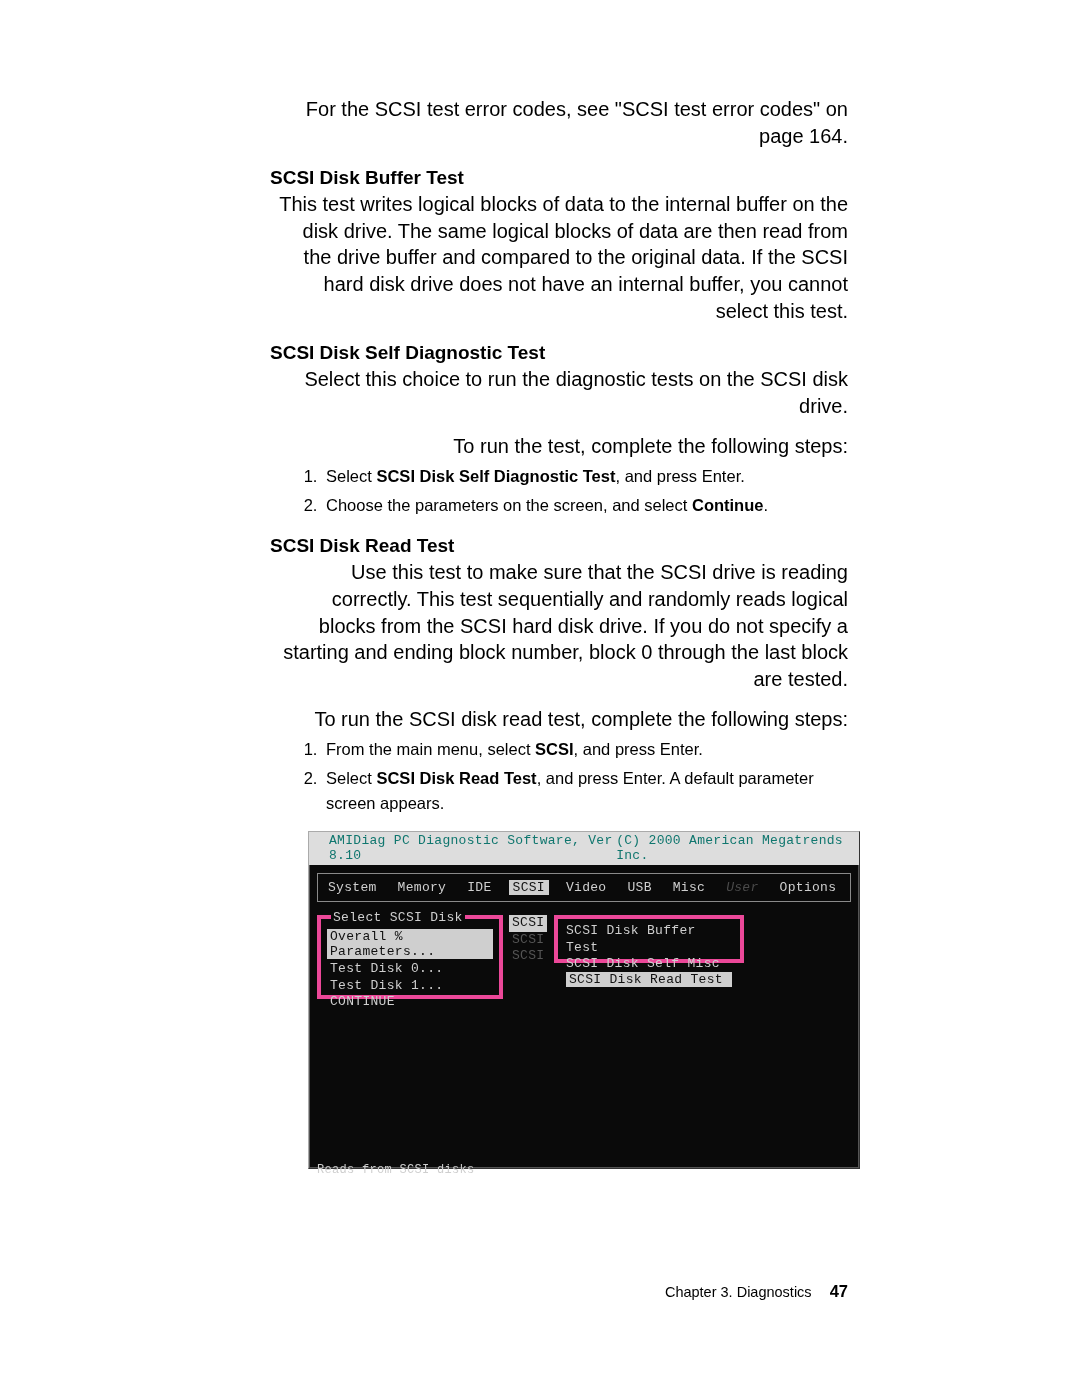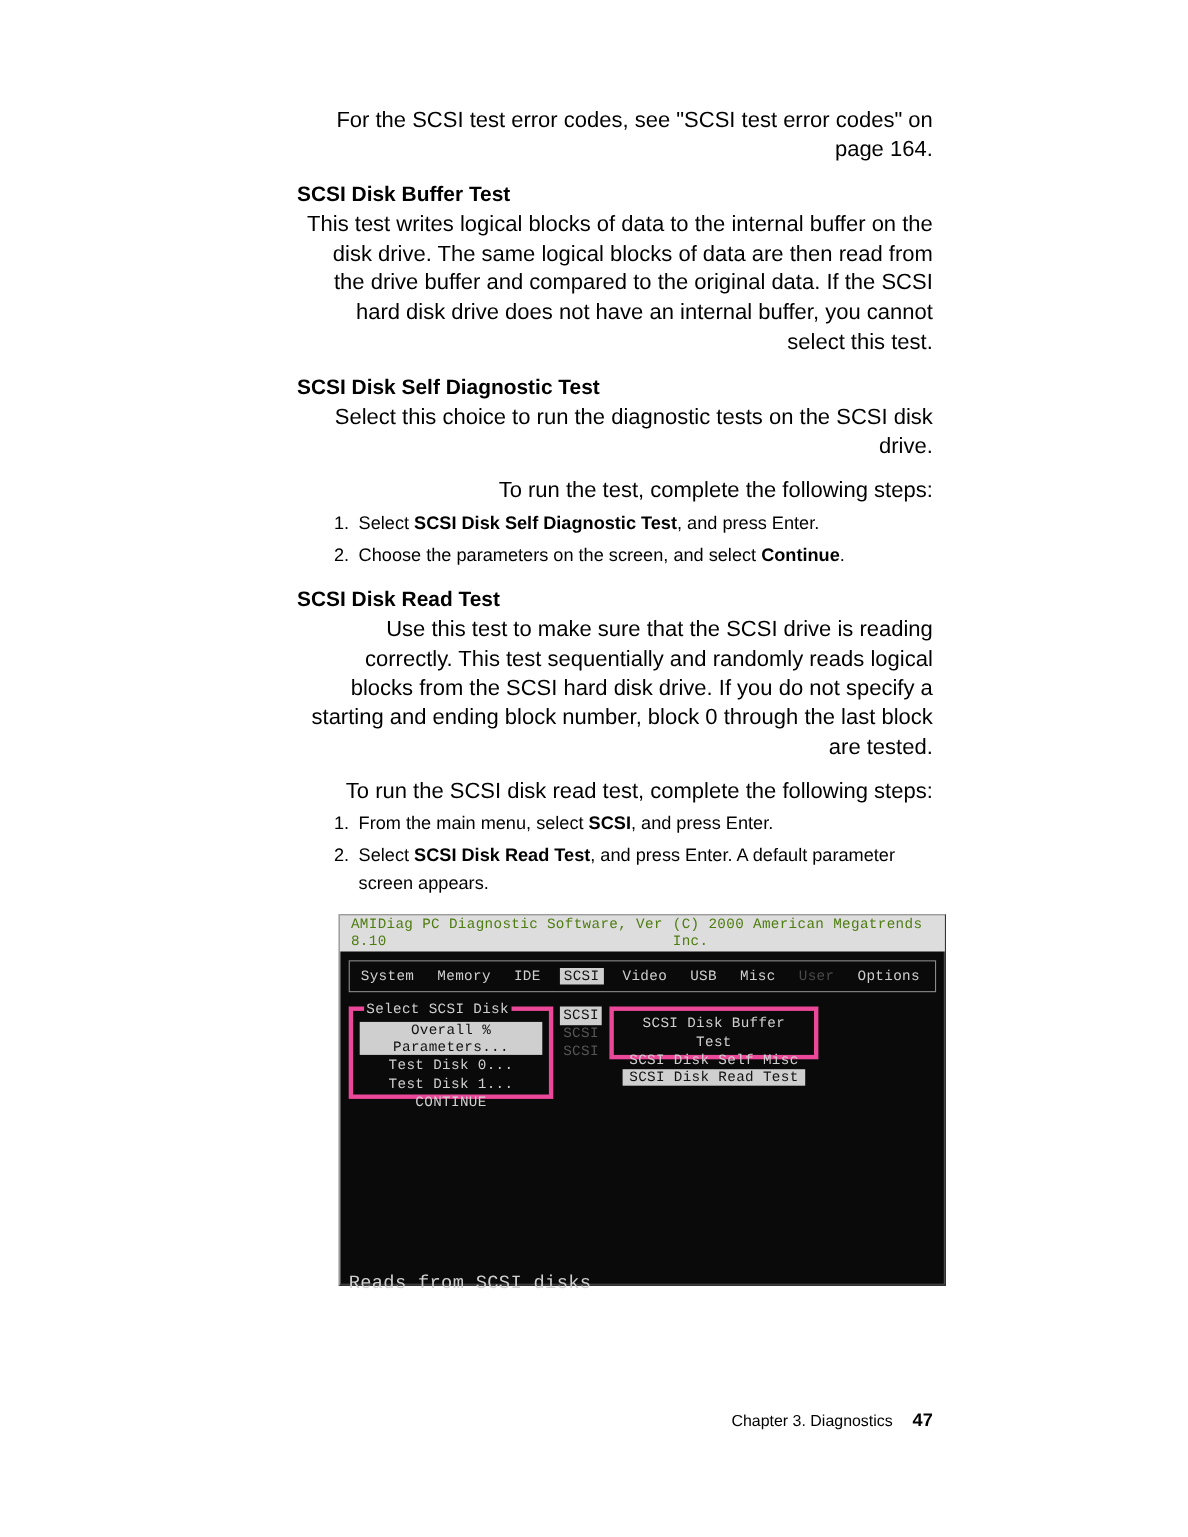--- a/index.html
+++ b/index.html
@@ -62,51 +62,50 @@
     border-left: 1px solid #aaa;
     box-shadow: 0 0 0 1px #555 inset;
     font-family: "Courier New", monospace;
     color: #d0d0d0;
     position: relative;
     margin: 16px 0 0 38px;
     box-sizing: border-box;
   }
   .term-title-row {
     background: #ddd;
-    color: #4d7c0f;
-    font-size: 13px;
-    padding: 1px 6px 2px 10px;
+    color: #0f766e;
+    font-size: 13px;
+    padding: 1px 6px 2px 20px;
     letter-spacing: 0.3px;
     display: flex;
     justify-content: space-between;
   }
   .term-inner {
     position: relative;
     padding: 8px;
     height: calc(100% - 18px);
     box-sizing: border-box;
-    text-align: center;
   }
   .menu-bar-box {
     border: 1px solid #8a8a8a;
     padding: 6px 10px;
     display: flex;
     gap: 21px;
     font-size: 13px;
     color: #cfcfcf;
     letter-spacing: 0.3px;
   }
   .menu-item { white-space: nowrap; }
   .menu-item.selected {
     background: #cfcfcf;
     color: #111;
     padding: 0 4px;
     margin: 0 -4px;
   }
-  .menu-item.dim { color: #4a4a4a; }
+  .menu-item.dim { color: #4a4a4a; font-style: italic; }
 
   .panel {
     position: absolute;
     border: 4px solid #ec4899;
     font-size: 13px;
     color: #cfcfcf;
     letter-spacing: 0.3px;
     background: #0a0a0a;
   }
   .panel .title {
@@ -167,21 +166,21 @@
     padding: 0 3px;
     display: inline-block;
     width: 100%;
     box-sizing: border-box;
   }
 
   .status-line {
     position: absolute;
     left: 8px;
     bottom: 6px;
-    font-size: 17px;
+    font-size: 12px;
     color: #cfcfcf;
     letter-spacing: 0.3px;
   }
 
   .footer {
     position: absolute;
     bottom: 96px;
     right: 232px;
     font-size: 14.5px;
   }

